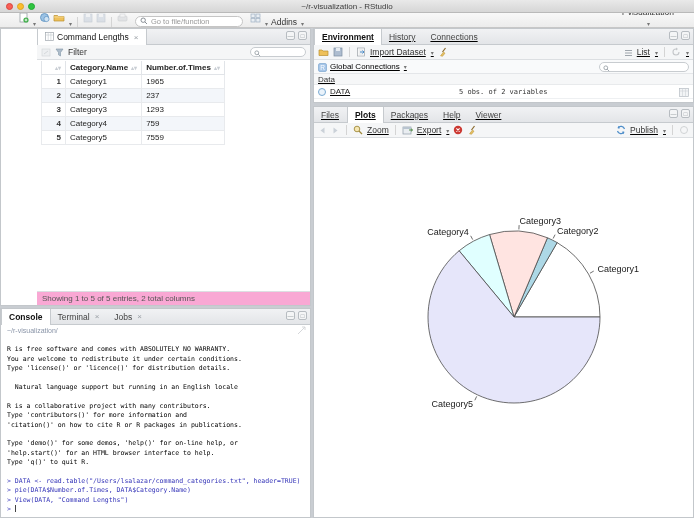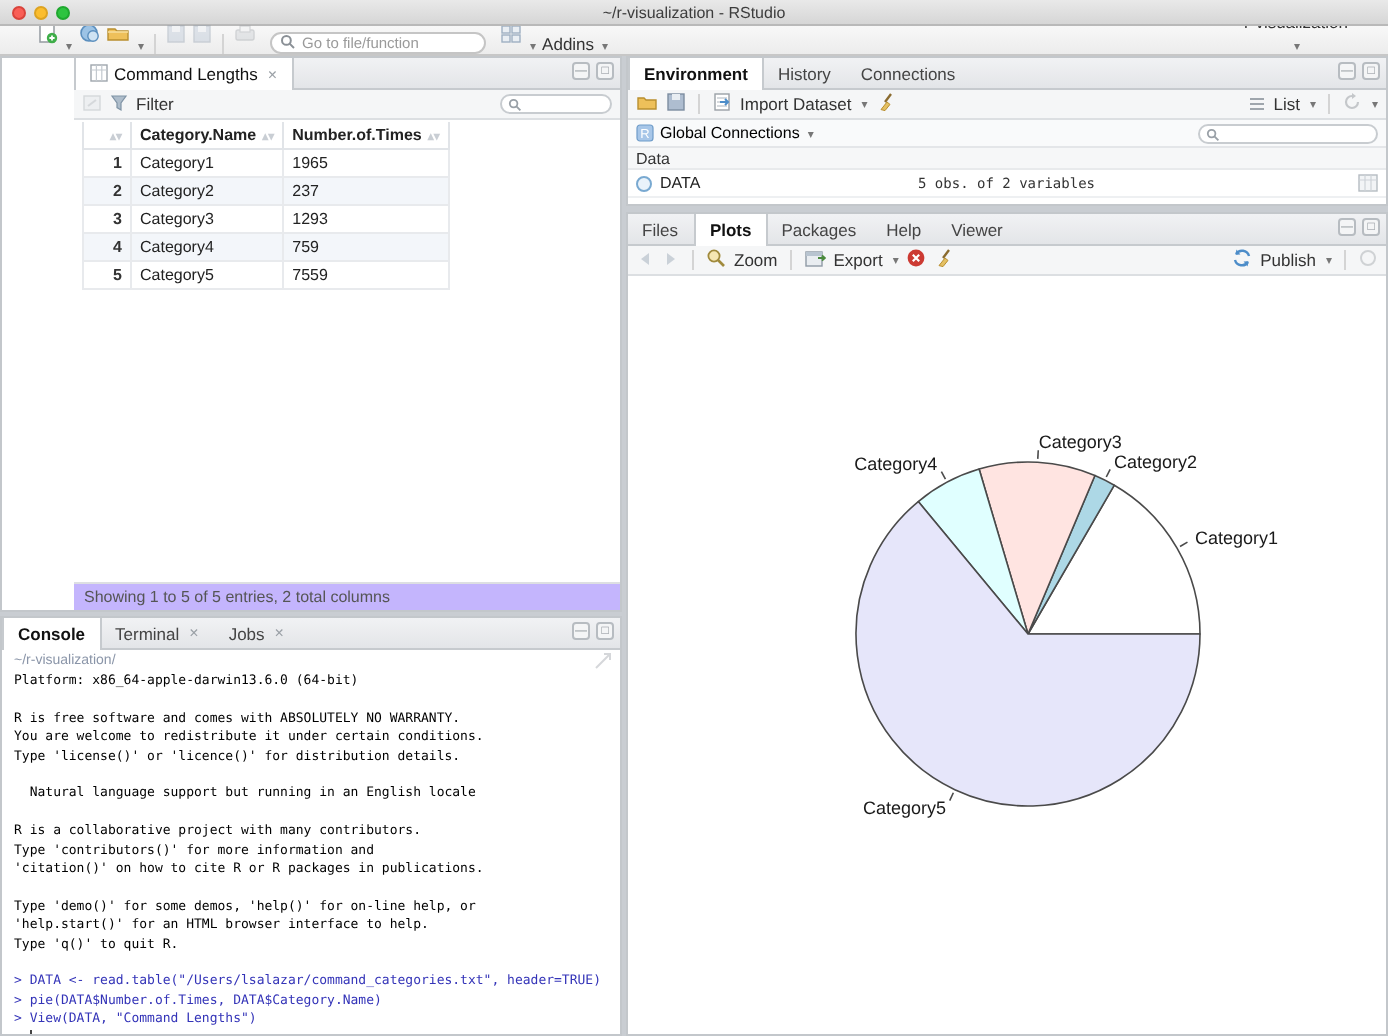--- a/index.html
+++ b/index.html
@@ -50,21 +50,21 @@
                display:flex; align-items:center; padding:0 3px; gap:2px; }
 
   
   .grid-table { margin:1px 0 0 4px; border-collapse:collapse; font-size:8px; color:#222; }
   .grid-table th { font-weight:bold; text-align:left; padding:2px 4px; border:1px solid #e1e4e8; border-top:none; background:#fff; white-space:nowrap; }
   .grid-table td { padding:2px 4px; border:1px solid #e8eaed; white-space:nowrap; }
   .grid-table .rn { font-weight:bold; text-align:right; color:#333; width:24px; background:#fff; }
   .grid-table tr:nth-child(even) td { background:#f3f6fa; }
   .sort-ind { color:#c9ced4; font-size:6px; margin-left:3px; }
   .viewer-body { flex:1; }
-  .viewer-status { height:14px; border-top:1px solid #dddfe2; background:#c4b5fd; display:flex; align-items:center;
+  .viewer-status { height:14px; border-top:1px solid #dddfe2; background:#f9a8d4; display:flex; align-items:center;
                    padding-left:5px; font-size:8px; color:#555; flex-shrink:0; }
 
   
   .console-path { height:10px; display:flex; align-items:center; padding-left:6px; font-size:7px; color:#8a95a8; flex-shrink:0; position:relative;}
   .console-out { flex:1; padding:1px 0 0 6px; font-family:"DejaVu Sans Mono", monospace; font-size:6.5px;
                  line-height:9.4px; color:#000; overflow:hidden; }
   .console-line { min-height:9.4px; white-space:pre; }
   .console-line.cmd { color:#3434b8; }
   .cursor { display:inline-block; width:1px; height:7px; background:#444; vertical-align:-1px; }
 
@@ -279,21 +279,20 @@
         </div>
         <div class="console-path">
           <span>~/r-visualization/</span>
           <span style="position:absolute; right:4px; top:1px;" class="icon dim">
             <svg width="9" height="9">
                 <path d="M1 8 L8 1 M5 1 H8 V4" stroke="#8a9096" stroke-width="1" fill="none"></path>
               </svg>
           </span>
         </div>
         <div class="console-out">
-            <div class="console-line">Platform: x86_64-apple-darwin13.6.0 (64-bit)</div>
             <div class="console-line"></div>
             <div class="console-line">R is free software and comes with ABSOLUTELY NO WARRANTY.</div>
             <div class="console-line">You are welcome to redistribute it under certain conditions.</div>
             <div class="console-line">Type 'license()' or 'licence()' for distribution details.</div>
             <div class="console-line"></div>
             <div class="console-line">  Natural language support but running in an English locale</div>
             <div class="console-line"></div>
             <div class="console-line">R is a collaborative project with many contributors.</div>
             <div class="console-line">Type 'contributors()' for more information and</div>
             <div class="console-line">'citation()' on how to cite R or R packages in publications.</div>
@@ -303,21 +302,21 @@
             <div class="console-line">Type 'q()' to quit R.</div>
             <div class="console-line"></div>
             <div class="console-line cmd">&gt; DATA &lt;- read.table("/Users/lsalazar/command_categories.txt", header=TRUE)</div>
             <div class="console-line cmd">&gt; pie(DATA$Number.of.Times, DATA$Category.Name)</div>
             <div class="console-line cmd">&gt; View(DATA, "Command Lengths")</div>
             <div class="console-line cmd">&gt; <span class="cursor"></span></div>
           </div>
       </div>
     </div>
 
-    <div class="col" style="gap:3px;">
+    <div class="col" style="gap:3px;text-decoration:underline;">
 
       <div class="panel" style="height:75px;">
         <div class="tabbar">
           <div class="tab active">
             <span style="font-weight:bold;">Environment</span>
           </div>
           <div class="tab">
             <span>History</span>
           </div>
           <div class="tab">

